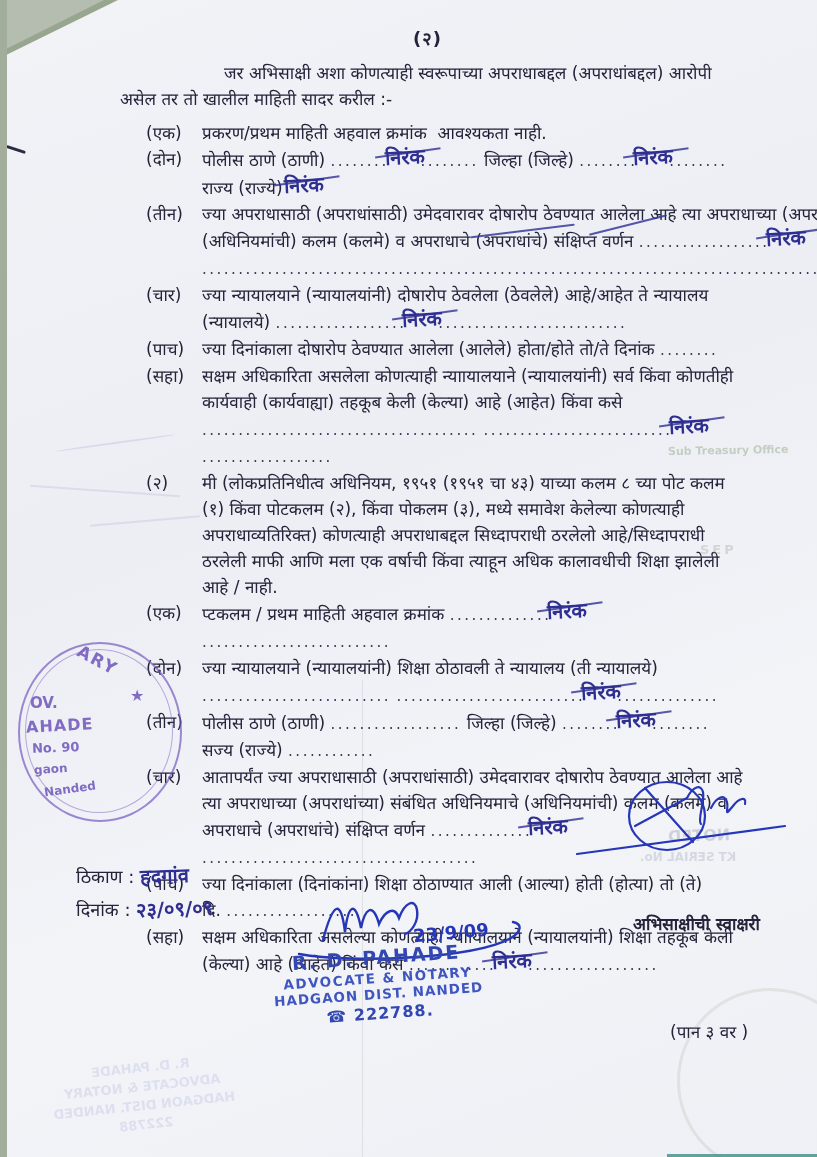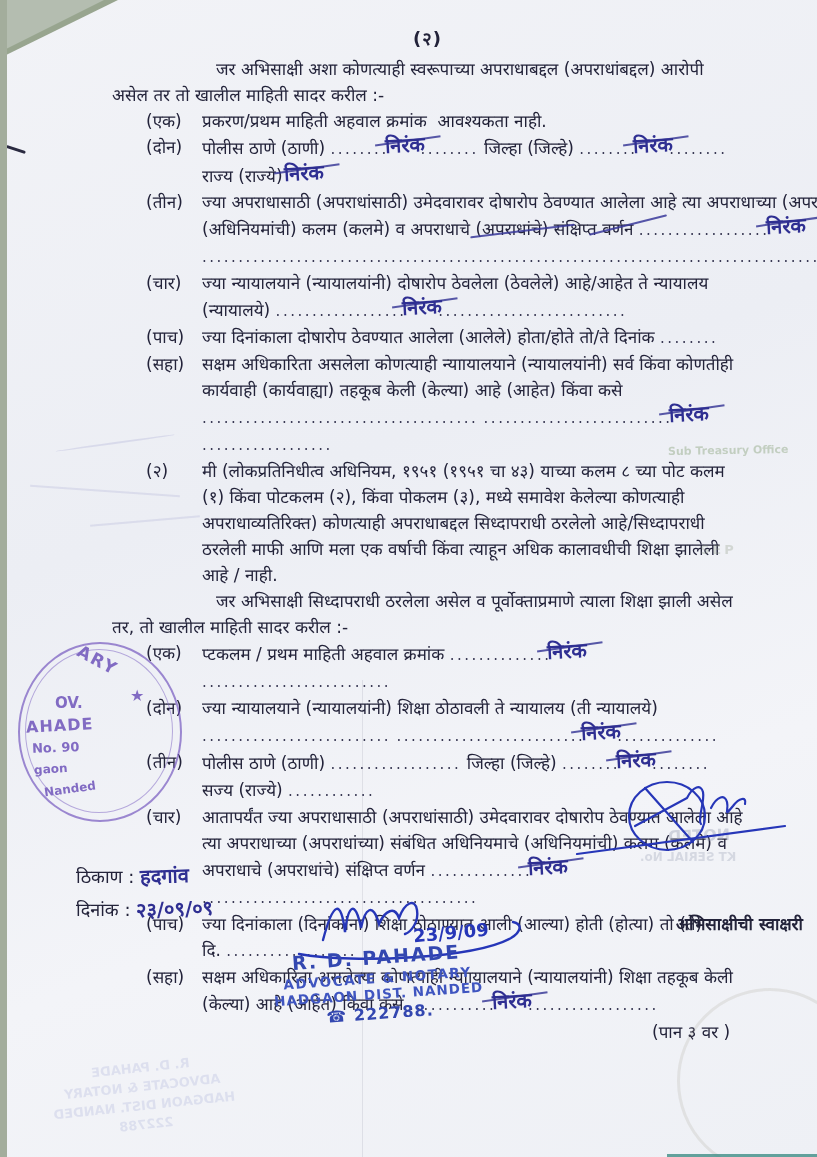--- a/index.html
+++ b/index.html
@@ -19,21 +19,21 @@
     border-top:52px solid #e8eaee;border-right:104px solid transparent;opacity:.35;}
   .bottom-teal{position:absolute;right:0;bottom:0;width:150px;height:3px;background:#3f8d86;opacity:.8;}
   .crease{position:absolute;left:362px;top:680px;width:1px;height:477px;background:rgba(60,60,85,.10);}
 
   .content{
     position:absolute;left:0;top:0;width:817px;
     padding:26px 74px 0 112px;box-sizing:border-box;
     color:#23233a;font-size:17px;line-height:26px;
   }
   .pageno{text-align:center;font-weight:bold;font-size:18px;margin-bottom:4px;letter-spacing:1px;}
-  .para{margin:0;}
+  .para{margin:8px;}
   .indent{text-indent:104px;}
   .item{display:flex;margin:0;}
   .item .lbl{flex:0 0 56px;white-space:nowrap;margin-left:34px;}
   .item .body{flex:1;}
   b.req{font-weight:normal;color:#1d1d33;}
   .dots{letter-spacing:2.5px;color:#3a3a55;font-size:15px;}
 
   
   .hw{
     display:inline-block;position:relative;top:-2px;margin:0 -4px;
@@ -45,22 +45,22 @@
     background:rgba(47,47,146,.8);transform:rotate(-5deg);
   }
   .hw2{color:#2f2f92;font-size:20px;font-weight:600;display:inline-block;transform:rotate(-2deg);}
 
   .pen-stroke{position:absolute;height:2px;background:#38389a;opacity:.85;border-radius:2px;}
   .margin-tick{position:absolute;left:6px;top:148px;width:20px;height:3px;background:#2a2a40;transform:rotate(18deg);border-radius:2px;}
 
   
   .footer-left{position:absolute;left:76px;top:862px;font-size:18px;color:#23233a;}
   .footer-left .row{margin-bottom:6px;}
-  .sign-label{position:absolute;left:633px;top:912px;font-size:17px;font-weight:bold;color:#23233a;margin-left:43px;}
-  .page-ref{position:absolute;left:652px;top:1020px;font-size:17px;color:#23233a;}
+  .sign-label{position:absolute;left:633px;top:912px;font-size:17px;font-weight:bold;color:#23233a;}
+  .page-ref{position:absolute;left:670px;top:1020px;font-size:17px;color:#23233a;}
 
   .deponent-sig{position:absolute;left:575px;top:768px;z-index:3;}
   .notary-sig{position:absolute;left:295px;top:888px;z-index:3;}
   .notary-sig .sig-date{position:absolute;left:118px;top:34px;color:#2636b8;font-size:18px;font-weight:600;transform:rotate(-5deg);}
 
   .stamp-block{
     position:absolute;left:258px;top:946px;width:240px;text-align:center;
     transform:rotate(-4deg);color:#3347b0;z-index:3;
   }
   .stamp-block .nm{font-size:19px;font-weight:bold;letter-spacing:2px;}
@@ -69,21 +69,21 @@
   .stamp-block .ph{font-size:16px;font-weight:bold;margin-top:2px;letter-spacing:1px;}
 
   
   .round-stamp{position:absolute;left:18px;top:642px;width:168px;height:182px;z-index:4;opacity:.85;}
   .round-stamp .ring{position:absolute;left:0;top:0;width:160px;height:176px;border-radius:50%;
     border:2.5px solid rgba(115,85,190,.8);}
   .round-stamp .ring2{position:absolute;left:7px;top:7px;width:146px;height:162px;border-radius:50%;
     border:1.5px solid rgba(115,85,190,.55);}
   .round-stamp span{position:absolute;color:#6f54bb;font-weight:bold;}
   .rs-arc{left:58px;top:8px;font-size:17px;transform:rotate(28deg);letter-spacing:2px;}
-  .rs-f1{left:12px;top:52px;font-size:15px;margin-left:25px;}
+  .rs-f1{left:12px;top:52px;font-size:15px;}
   .rs-f2{left:8px;top:74px;font-size:16px;letter-spacing:1px;transform:rotate(-3deg);}
   .rs-f3{left:14px;top:98px;font-size:13px;transform:rotate(-2deg);}
   .rs-f4{left:16px;top:120px;font-size:12px;transform:rotate(-4deg);}
   .rs-f5{left:26px;top:140px;font-size:12px;transform:rotate(-8deg);}
   .rs-star{left:112px;top:44px;font-size:16px;}
 
   
   .artifact{position:absolute;pointer-events:none;}
   .art-treasury{left:668px;top:444px;font-size:11px;color:#7d996d;opacity:.38;transform:rotate(-1deg);font-weight:bold;}
   .art-sep{left:700px;top:542px;font-size:13px;color:#8e9a84;opacity:.3;font-weight:bold;letter-spacing:3px;}
@@ -157,21 +157,20 @@
         <span class="dots">......................................</span>
         <span class="dots">..........................</span><span class="hw">निरंक</span><span class="dots">..................</span>
       </span>
     </div>
 
     <div class="item">
       <span class="lbl">(२)</span>
       <span class="body">मी (लोकप्रतिनिधीत्व अधिनियम, १९५१ (१९५१ चा ४३) याच्या कलम ८ च्या पोट कलम (१) किंवा पोटकलम (२), किंवा पोकलम (३), मध्ये समावेश केलेल्या कोणत्याही अपराधाव्यतिरिक्त) कोणत्याही अपराधाबद्दल सिध्दापराधी ठरलेलो आहे/सिध्दापराधी ठरलेली माफी आणि मला एक वर्षाची किंवा त्याहून अधिक कालावधीची शिक्षा झालेली आहे / नाही.</span>
     </div>
 
-    <p class="para indent">जर अभिसाक्षी सिध्दापराधी ठरलेला असेल व पूर्वोक्ताप्रमाणे त्याला शिक्षा झाली असेल तर, तो खालील माहिती सादर करील :-</p>
 
     <div class="item">
       <span class="lbl">(एक)</span>
       <span class="body">
         <span>प्टकलम / प्रथम माहिती अहवाल क्रमांक</span>
         <span class="dots">..............</span><span class="hw">निरंक</span><span class="dots">..........................</span>
       </span>
     </div>
 
     <div class="item">

